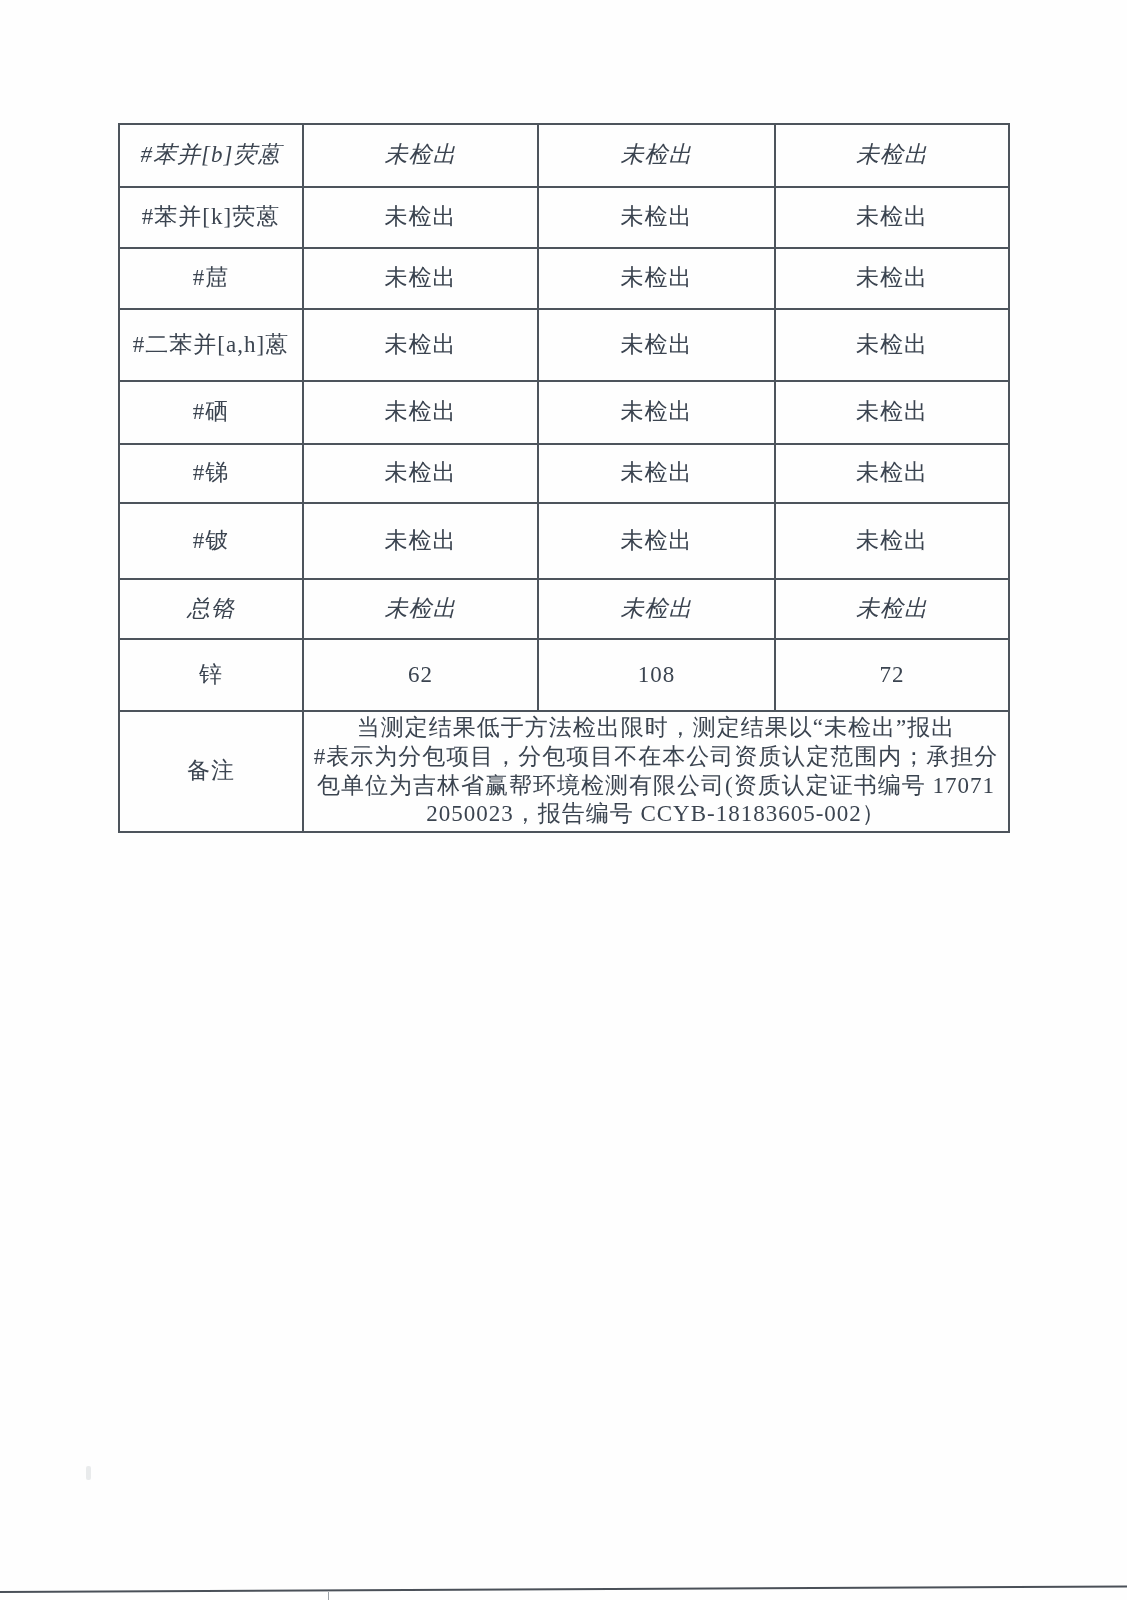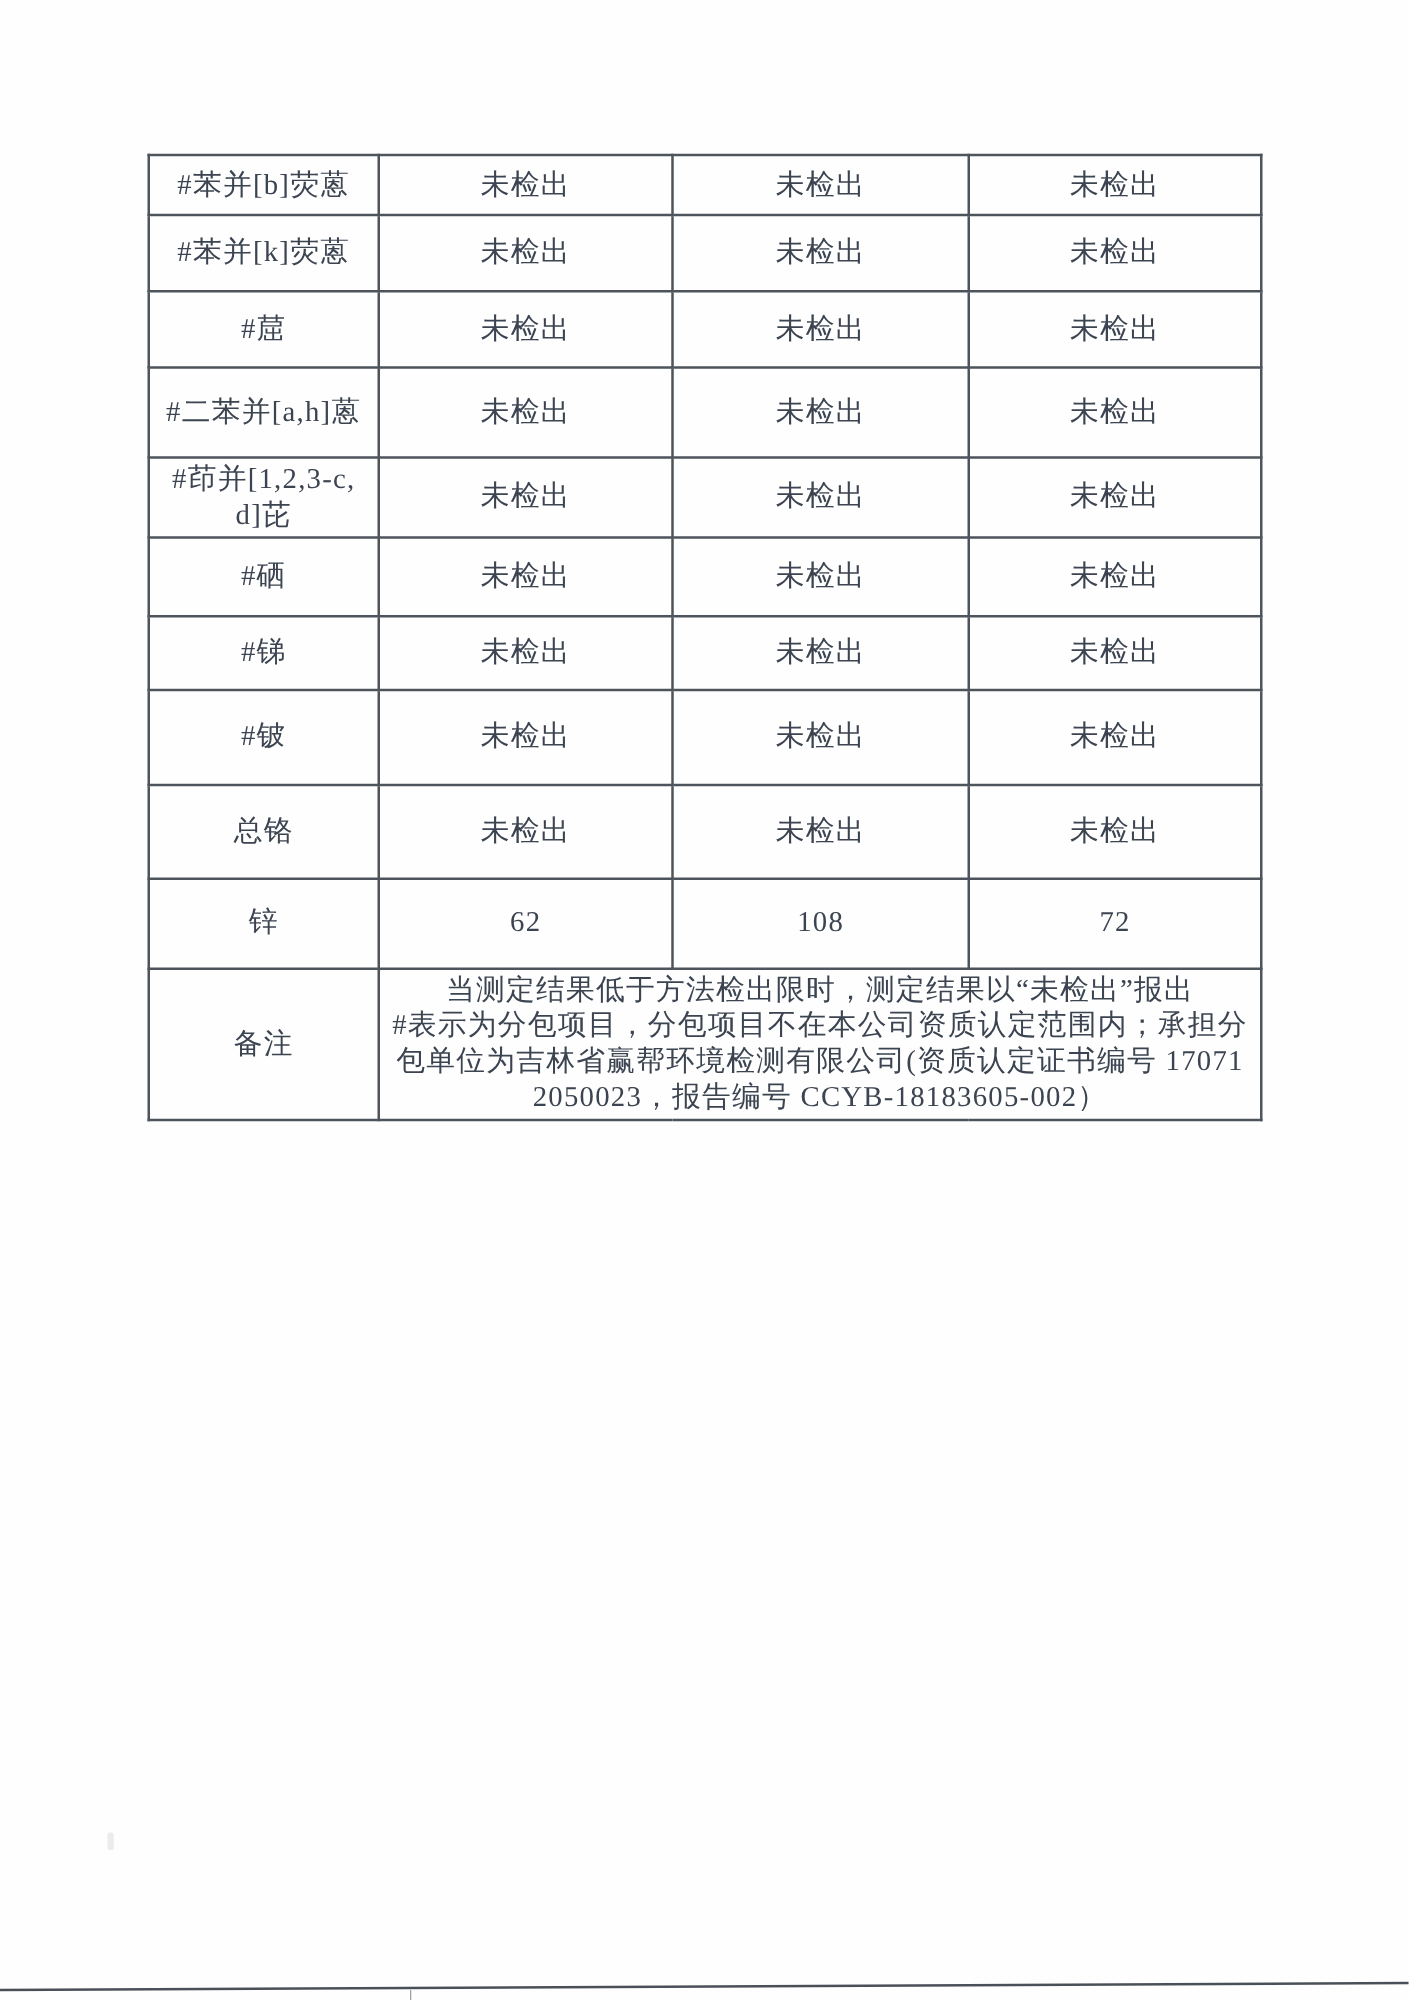--- a/index.html
+++ b/index.html
@@ -27,30 +27,30 @@
     text-align: center;
     font-weight: normal;
     font-size: 23px;
     letter-spacing: 1px;
     padding: 2px 8px;
     color: #3b4450;
     line-height: 1.25;
     word-break: break-all;
   }
   
-  tr.rh0  { height: 48px; }
+  tr.rh0  { height: 63px; font-style: italic; }
   tr.rh1  { height: 61px; }
   tr.rh2  { height: 61px; }
   tr.rh3  { height: 72px; }
   tr.rh4  { height: 62px; }
   tr.rh5  { height: 63px; }
   tr.rh6  { height: 59px; }
   tr.rh7  { height: 76px; }
   tr.rh8  { height: 72px; }
-  tr.rh9  { height: 75px; }
+  tr.rh9  { height: 60px; font-style: italic; }
   tr.rh10 { height: 72px; }
   tr.rh11 { height: 113px; }
   td.remarks {
     text-align: left;
     font-size: 20.5px;
     letter-spacing: 0.5px;
     line-height: 33px;
     padding: 6px 10px 6px 12px;
     word-break: break-all;
     border-radius: 17px;
@@ -114,26 +114,20 @@
         <td>未检出</td>
         <td>未检出</td>
         <td>未检出</td>
       </tr>
       <tr class="rh3">
         <th>#二苯并[a,h]蒽</th>
         <td>未检出</td>
         <td>未检出</td>
         <td>未检出</td>
       </tr>
-      <tr class="rh4">
-        <th>#茚并[1,2,3-c,d]芘</th>
-        <td>未检出</td>
-        <td>未检出</td>
-        <td>未检出</td>
-      </tr>
       <tr class="rh5">
         <th>#硒</th>
         <td>未检出</td>
         <td>未检出</td>
         <td>未检出</td>
       </tr>
       <tr class="rh6">
         <th>#锑</th>
         <td>未检出</td>
         <td>未检出</td>

